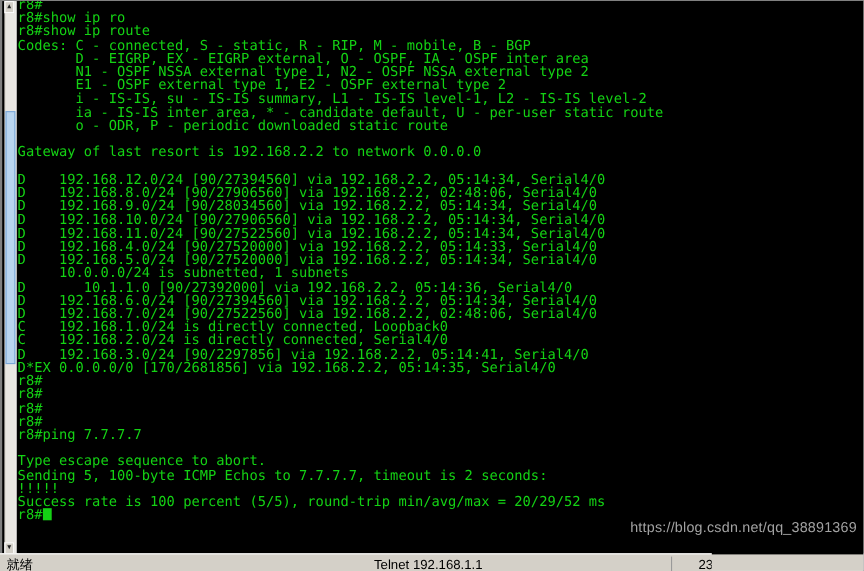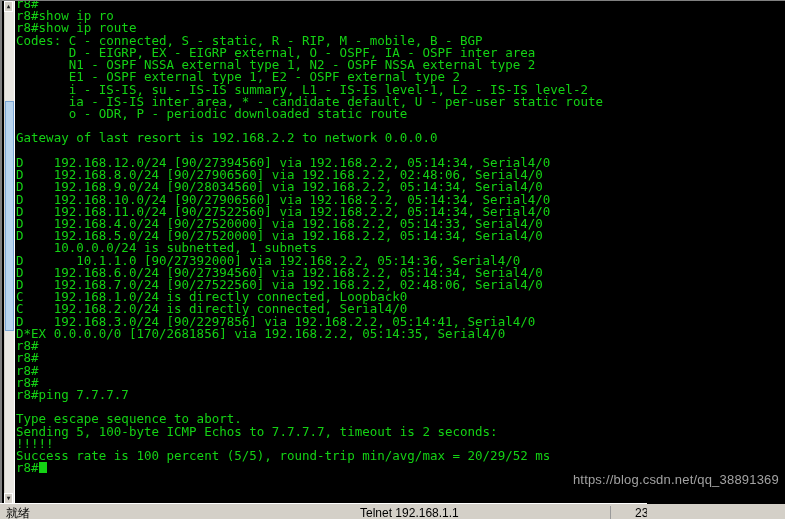--- a/index.html
+++ b/index.html
@@ -150,21 +150,21 @@
   }
   .status-cell {
     position: absolute;
     top: 2px;
     height: 14px;
     line-height: 14px;
     white-space: nowrap;
     overflow: hidden;
   }
   #status-ready    { left: 6px;  width: 120px; }
-  #status-session  { left: 340px; width: 180px; margin-left: 20px; }
+  #status-session  { left: 340px; width: 180px; }
   #status-rows     { left: 610px; width: 70px;  border-left: 1px solid #9a9a9a; padding-left: 24px; }
   #status-pos      { left: 700px; width: 80px;  border-left: 1px solid #9a9a9a; padding-left: 8px; }
 </style>
 </head>
 <body>
 
 <div id="app-window">
 
   <div id="terminal-frame">
 

